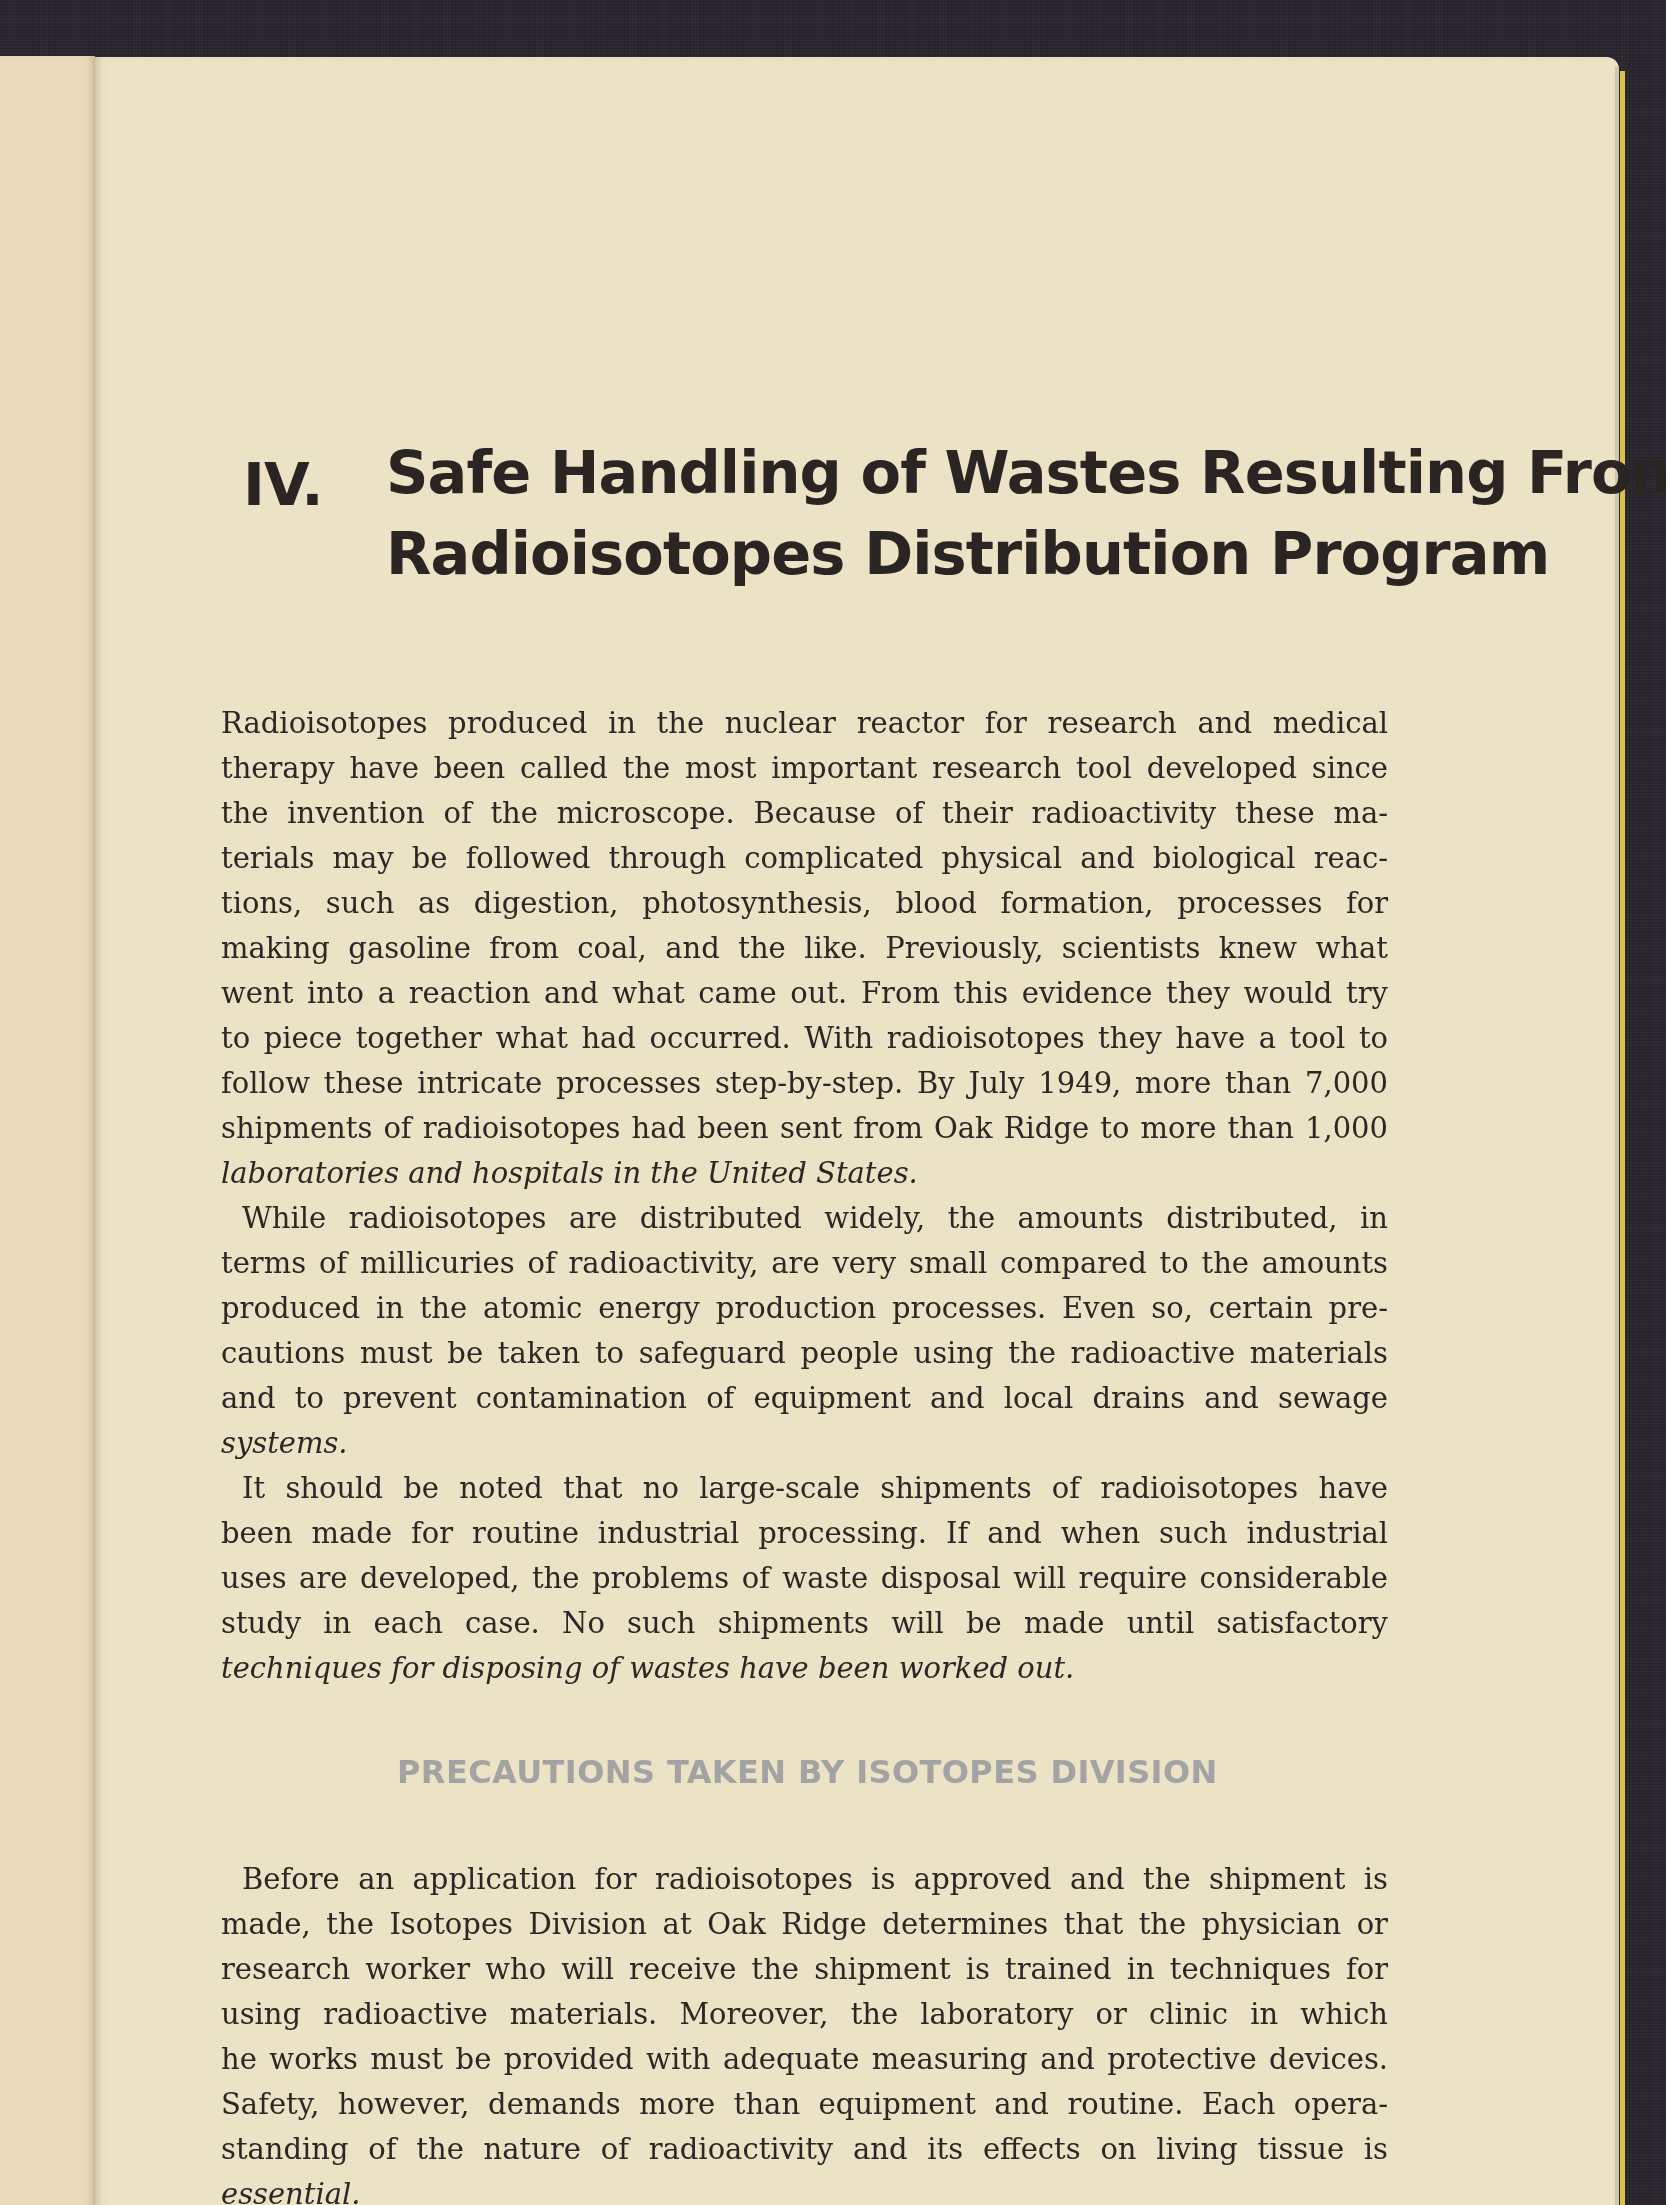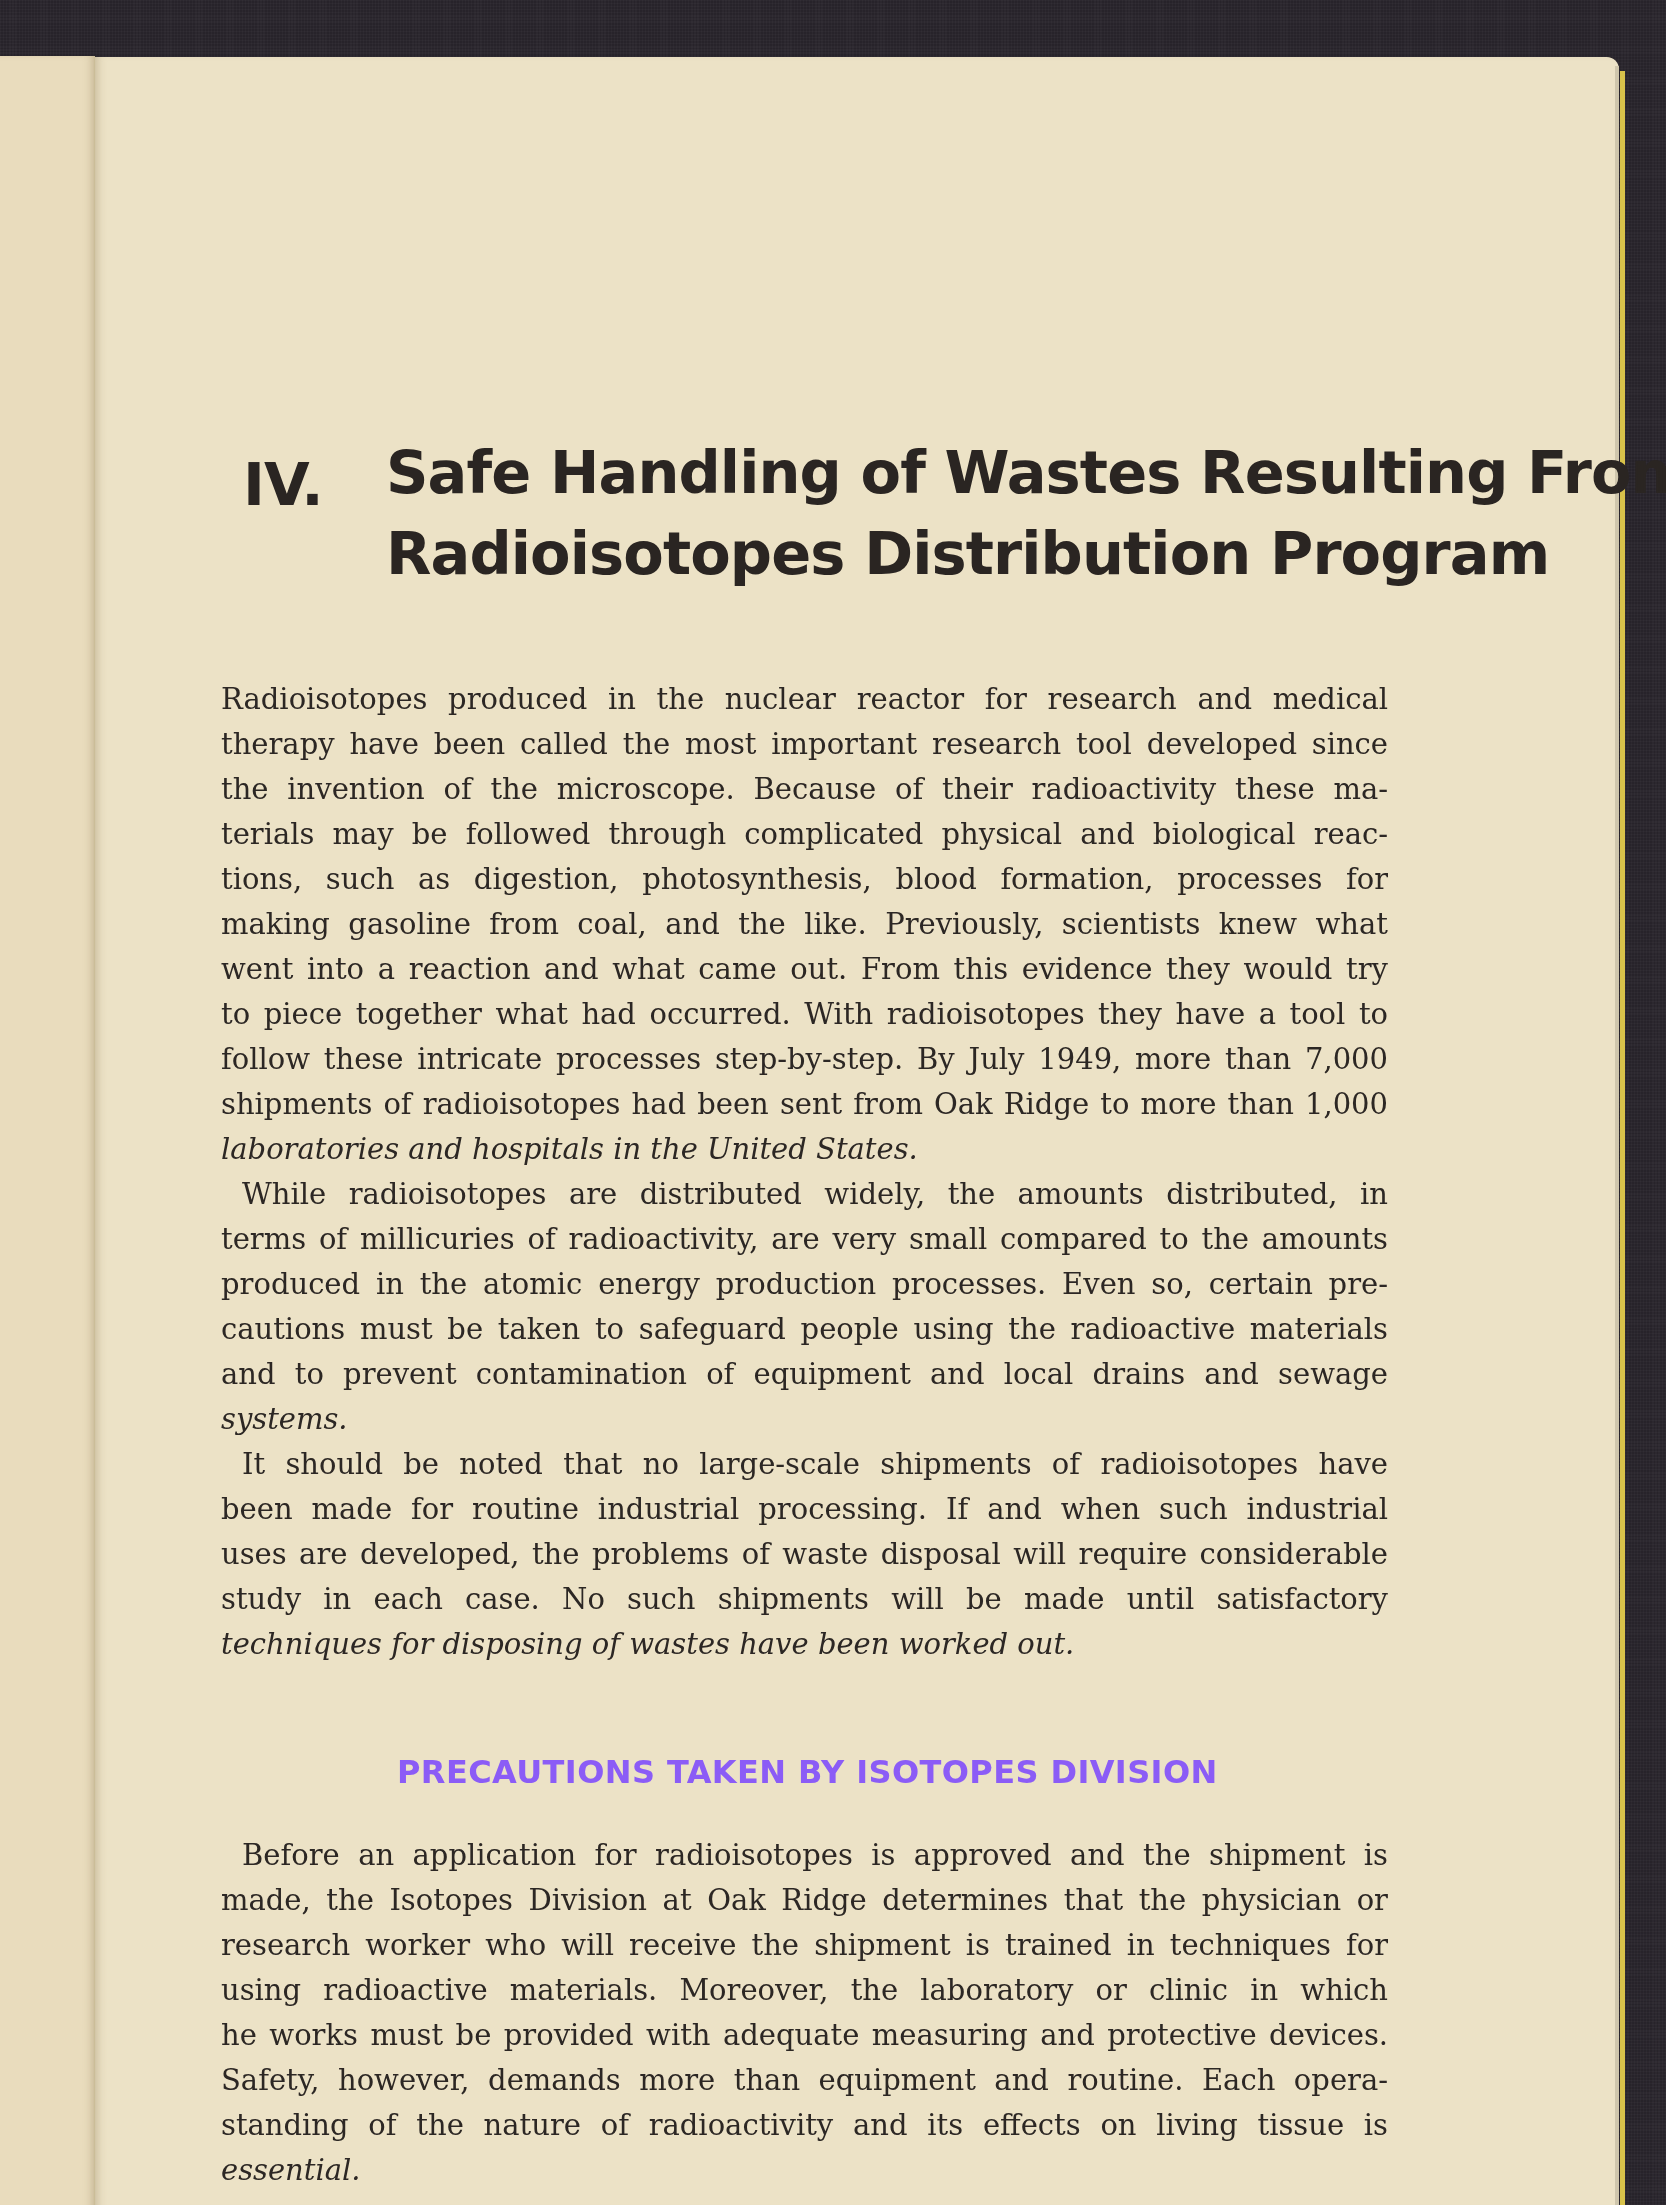--- a/index.html
+++ b/index.html
@@ -41,32 +41,33 @@
   }
   .title .num { position: absolute; left: 0; top: 12px; }
   .title .line { position: absolute; left: 143px; white-space: nowrap; }
   .title .l1 { top: 0; }
   .title .l2 { top: 81px; }
   .body {
     position: absolute; left: 221px; width: 1167px;
     font-family: "DejaVu Serif", serif;
     font-size: 29px; color: #2c2724;
     line-height: 45px;
+    margin-top: 24px;
   }
   .body .ln {
     display: block; white-space: nowrap; height: 45px;
     text-align: justify; text-align-last: justify;
     overflow: hidden;
   }
   .body .ln.last { text-align-last: left; font-style: italic; }
   .body .ln.ind { padding-left: 21px; }
   .subhead {
     position: absolute; left: 397px; top: 1753px; width: 789px;
     font-family: "DejaVu Sans", sans-serif; font-weight: bold;
-    font-size: 32px; color: #8b5cf6; letter-spacing: 0.4px;
+    font-size: 32px; color: #a3a3a3; letter-spacing: 0.4px;
     white-space: nowrap; text-align: center;
   }
 </style>
 </head>
 <body>
 
 <div class="left-page"></div>
 <div class="page"></div>
 <div class="page-edge"></div>
 <div class="yellow-edge"></div>

